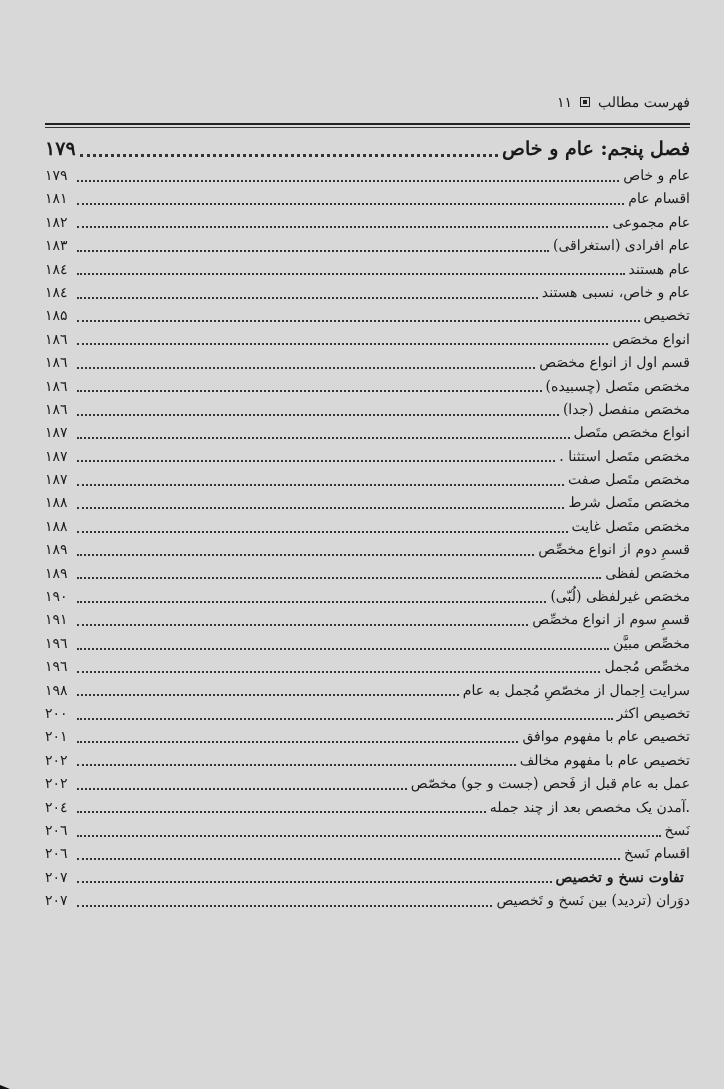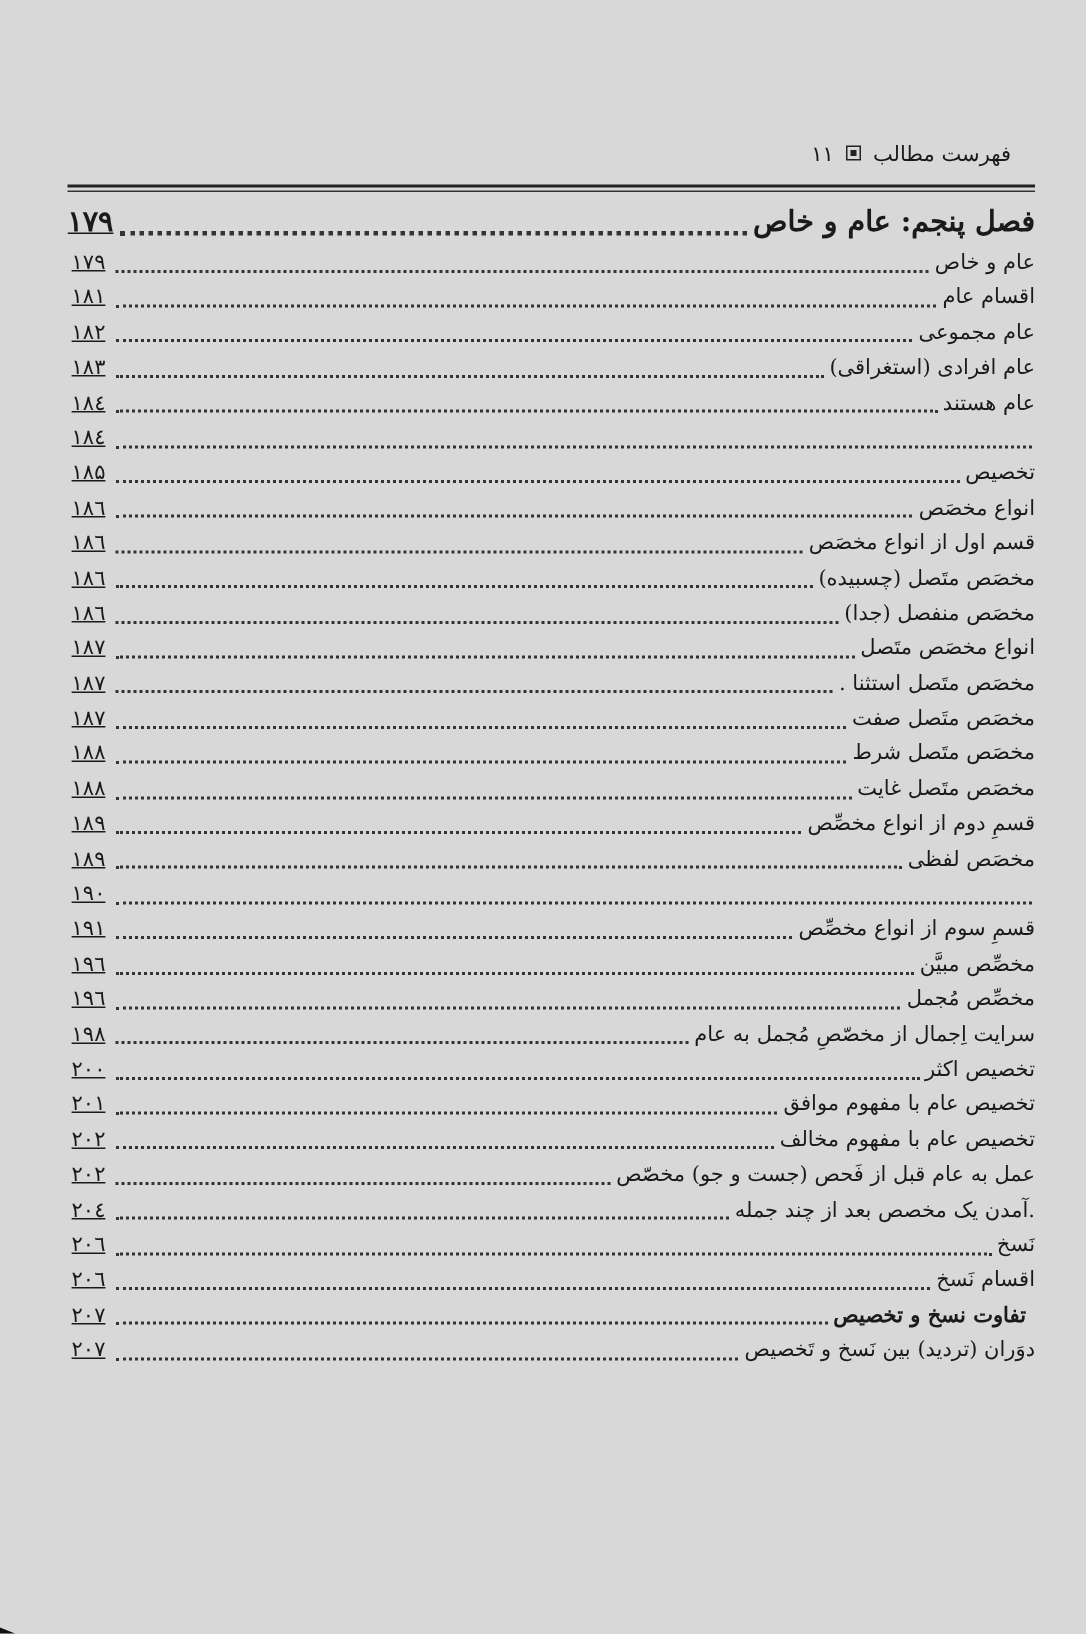--- a/index.html
+++ b/index.html
@@ -28,21 +28,21 @@
       left: 0;
       width: 645px;
       height: 24px;
       direction: rtl;
       display: flex;
       align-items: center;
       justify-content: flex-start;
       font-size: 14px;
     }
     .running-header .hdr-title {
-      margin-right: 16px;
+      margin-right: 0;
     }
     .running-header .hdr-mark {
       display: inline-block;
       width: 8px;
       height: 8px;
       border: 1px solid #222;
       margin: 0 8px;
       position: relative;
     }
     .running-header .hdr-mark::after {
@@ -112,24 +112,23 @@
       align-self: center;
       position: relative;
       top: 5px;
     }
     .toc-row.chapter .dots {
       border-bottom-width: 3px;
       top: 7px;
     }
     .toc-row .pg {
       flex: 0 0 auto;
-      text-align: center;
+      text-align: left;
       min-width: 28px;
       padding-right: 2px;
-      text-decoration: underline;
     }
     .toc-row.indent .title {
       padding-right: 6px;
       font-weight: bold;
     }
     .corner-shadow {
       position: absolute;
       left: 0;
       bottom: 0;
       width: 0;
@@ -180,20 +179,21 @@
         <span class="title">عام افرادی (استغراقی)</span>
         <span class="dots"></span>
         <span class="pg">۱۸۳</span>
       </div>
     <div class="toc-row">
         <span class="title">عام هستند</span>
         <span class="dots"></span>
         <span class="pg">۱۸٤</span>
       </div>
     <div class="toc-row">
+        <span class="title">عام و خاص، نسبی هستند</span>
         <span class="dots"></span>
         <span class="pg">۱۸٤</span>
       </div>
     <div class="toc-row">
         <span class="title">تخصیص</span>
         <span class="dots"></span>
         <span class="pg">۱۸۵</span>
       </div>
     <div class="toc-row">
         <span class="title">انواع مخصَص</span>
@@ -244,20 +244,21 @@
         <span class="title">قسمِ دوم از انواع مخصِّص</span>
         <span class="dots"></span>
         <span class="pg">۱۸۹</span>
       </div>
     <div class="toc-row">
         <span class="title">مخصَص لفظی</span>
         <span class="dots"></span>
         <span class="pg">۱۸۹</span>
       </div>
     <div class="toc-row">
+        <span class="title">مخصَص غیرلفظی (لُبّی)</span>
         <span class="dots"></span>
         <span class="pg">۱۹۰</span>
       </div>
     <div class="toc-row">
         <span class="title">قسمِ سوم از انواع مخصِّص</span>
         <span class="dots"></span>
         <span class="pg">۱۹۱</span>
       </div>
     <div class="toc-row">
         <span class="title">مخصِّص مبیَّن</span>

